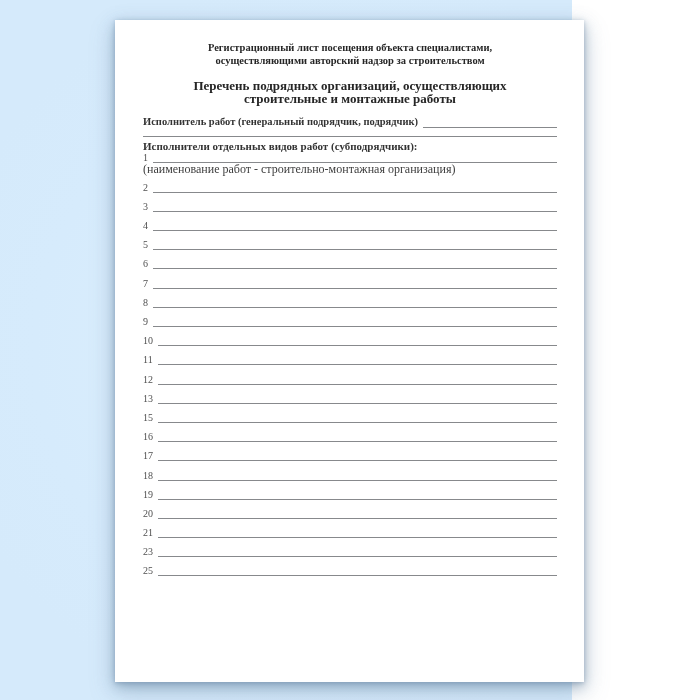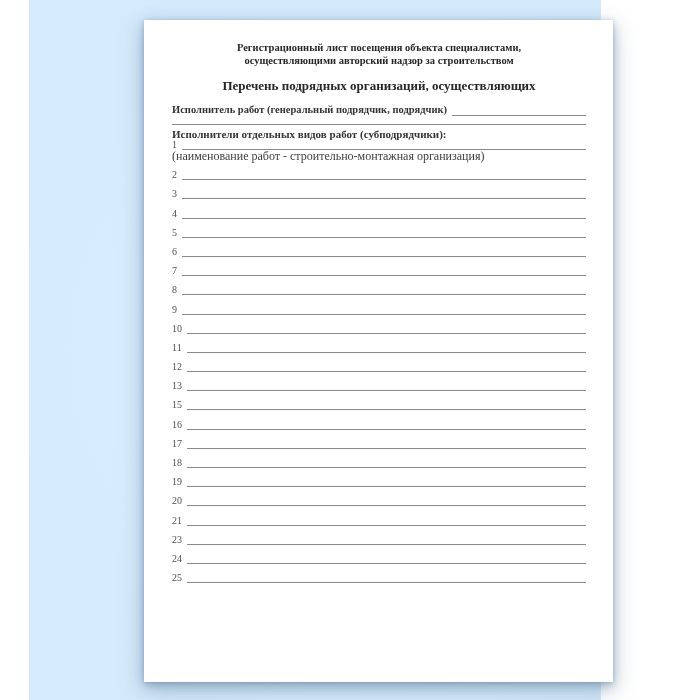--- a/index.html
+++ b/index.html
@@ -11,21 +11,20 @@
     height: 700px;
     overflow: hidden;
     font-family: "Liberation Serif", "DejaVu Serif", serif;
   }
   .stage {
     position: relative;
     width: 572px;
     height: 700px;
     background: radial-gradient(ellipse 420px 380px at 350px 350px,
                 #e0f0fe 0%, #d9edfc 45%, #d6ebfc 75%, #d5eafb 100%);
-    margin-left: 29px;
   }
   .paper {
     position: absolute;
     left: 115px;
     top: 20px;
     width: 469px;
     height: 662px;
     background: #ffffff;
     box-sizing: border-box;
     padding: 22px 27px 0 28px;
@@ -113,20 +112,21 @@
 <div class="stage">
   <div class="paper">
 
     <div class="title">
       <div>Регистрационный лист посещения объекта специалистами,</div>
       <div>осуществляющими авторский надзор за строительством</div>
     </div>
 
     <div class="subtitle">
       <div>Перечень подрядных организаций, осуществляющих</div>
+      <div>строительные и монтажные работы</div>
     </div>
 
     <div class="executor-row">
       <span class="label">Исполнитель работ (генеральный подрядчик, подрядчик)</span>
       <span class="fill-line"></span>
     </div>
 
     <div class="full-line"></div>
 
     <div class="sub-label">Исполнители отдельных видов работ (субподрядчики):</div>
@@ -211,23 +211,19 @@
   </div>
         <div class="row">
     <span class="num">21</span>
     <span class="line"></span>
   </div>
         <div class="row">
     <span class="num">23</span>
     <span class="line"></span>
   </div>
         <div class="row">
-    <span class="num">24</span>
-    <span class="line"></span>
-  </div>
-        <div class="row">
     <span class="num">25</span>
     <span class="line"></span>
   </div>
       </div>
 
   </div>
 </div>
 
 </body></html>

